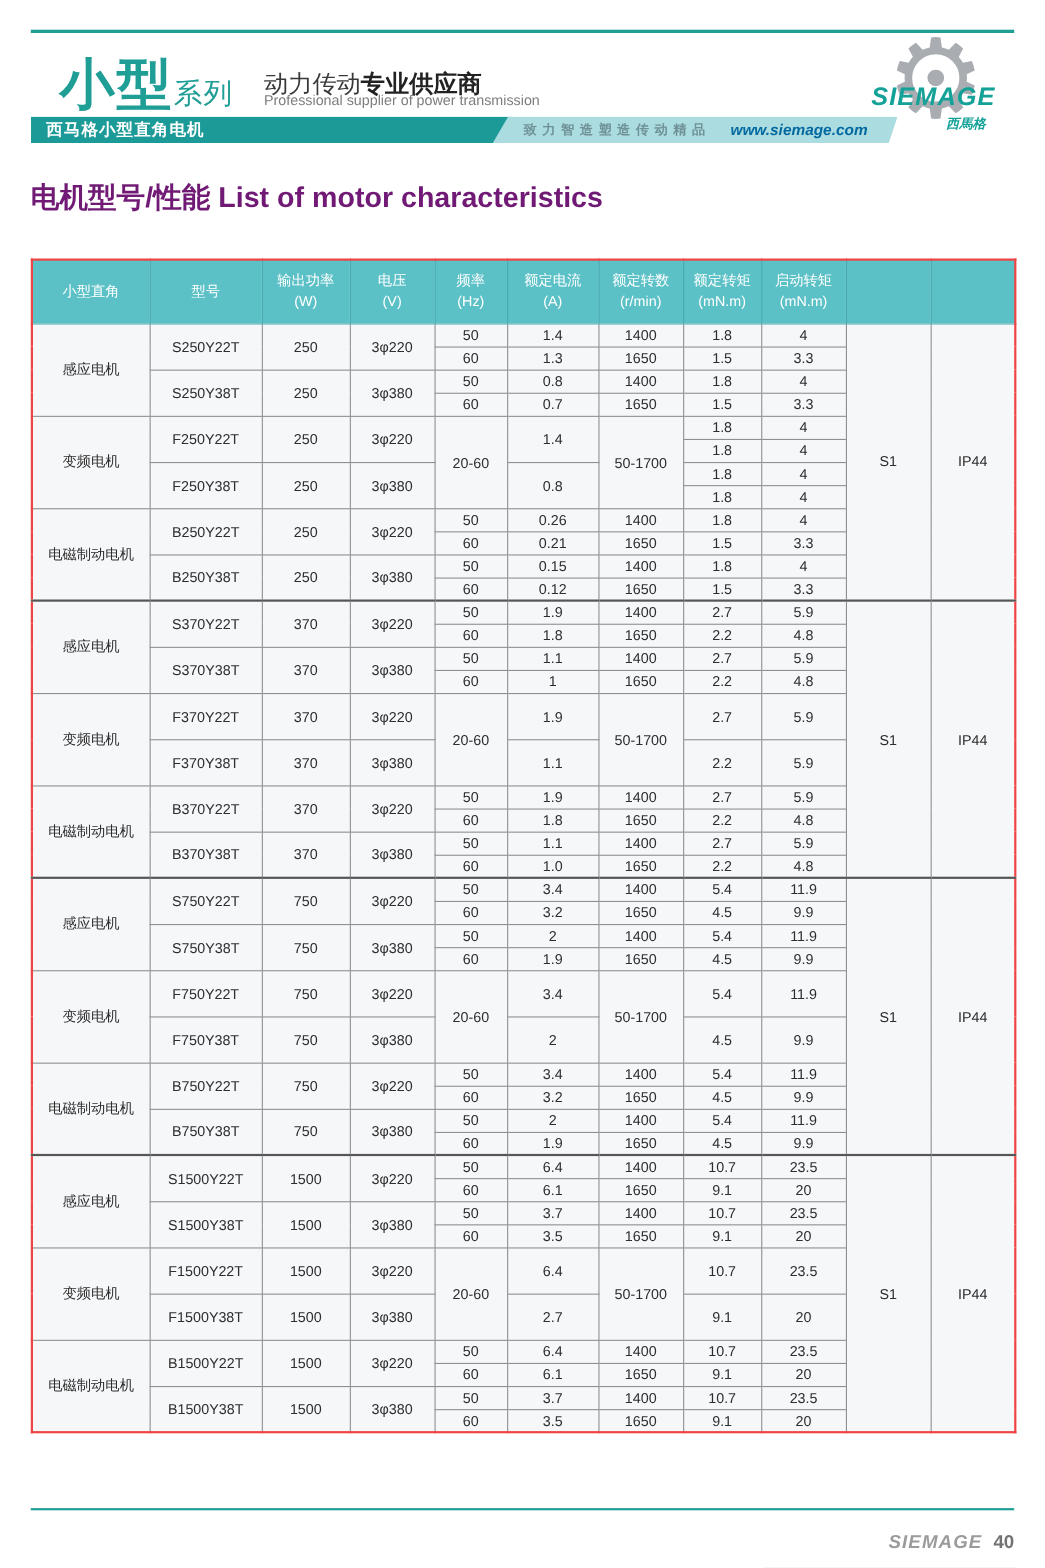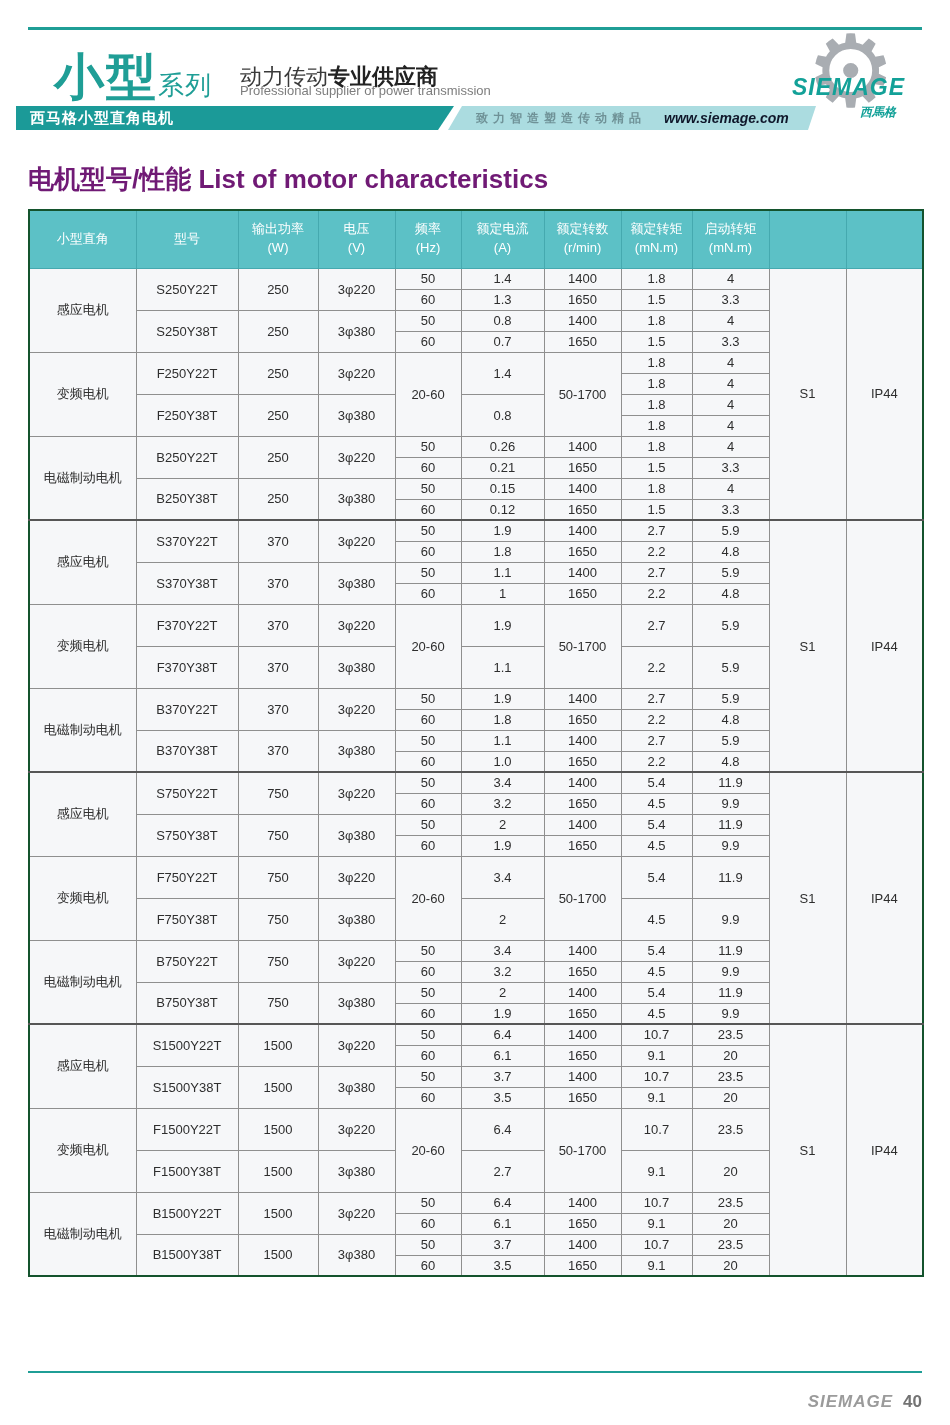--- a/index.html
+++ b/index.html
@@ -7,41 +7,41 @@
   .page { position:relative; width:950px; height:1425px; background:#ffffff; margin:0 auto; overflow:hidden; }
 
   
   .top-rule { position:absolute; left:28px; top:27px; width:894px; height:3px; background:#1f9e96; }
   .brand-cn { position:absolute; left:30px; top:52px; color:#1f9e96; font-weight:bold; font-size:50px; line-height:1; letter-spacing:2px;margin-left:24px; }
   .brand-suffix { font-size:26px; font-weight:normal; letter-spacing:1px; }
   .slogan-cn { position:absolute; left:240px; top:62px; font-size:22px; color:#3a3a3a; }
   .slogan-cn b { font-weight:bold; color:#222; }
   .slogan-en { position:absolute; left:240px; top:83px; font-size:13px; color:#7d7d7d; }
 
-  .bar-dark { position:absolute; left:16px; top:106px; width:438px; height:24px; background:#1b9a98;
+  .bar-dark { position:absolute; left:28px; top:106px; width:438px; height:24px; background:#1b9a98;
               clip-path:polygon(0 0, 100% 0, calc(100% - 16px) 100%, 0 100%);
               display:flex; align-items:center; padding-left:14px; }
   .bar-dark span { color:#ffffff; font-weight:bold; font-size:15px; letter-spacing:1px; }
   .bar-light { position:absolute; left:448px; top:106px; width:368px; height:24px; background:#abdce0;
                clip-path:polygon(14px 0, 100% 0, calc(100% - 8px) 100%, 0 100%);
                display:flex; align-items:center; gap:18px; padding-left:28px; }
   .tagline { color:#6f9297; font-size:12px; font-weight:bold; letter-spacing:5px; white-space:nowrap; }
-  .website { color:#0f172a; font-size:14px; font-weight:bold; font-style:italic; white-space:nowrap;text-align:right; }
+  .website { color:#0369a1; font-size:14px; font-weight:bold; font-style:italic; white-space:nowrap;text-align:right; }
 
   .logo { position:absolute; left:778px; top:34px; width:150px; height:100px; }
   .gear { position:absolute; left:28px; top:-12px; font-family:"DejaVu Sans", sans-serif; font-size:100px; color:#a9adb2; line-height:1; }
   .logo-text { position:absolute; left:14px; top:40px; color:#13a198; font-weight:bold; font-style:italic; font-size:23px; letter-spacing:1px; }
   .logo-cn { position:absolute; left:82px; top:70px; color:#13a198; font-weight:bold; font-style:italic; font-size:12px; }
 
   
   .page-title { position:absolute; left:28px; top:162px; color:#701a75; font-weight:bold; font-size:26px; }
 
   
-  table { position:absolute; left:28px; top:209px; width:894px; border-collapse:collapse; table-layout:fixed;
-          border:2px solid #14532d; }
+  table { position:absolute; left:28px; top:235px; width:894px; border-collapse:collapse; table-layout:fixed;
+          border:2px solid #ef4444; }
   thead th { background:#5cc1c6; color:#ffffff; font-weight:normal; font-size:13px; height:58px;
              border:1px solid #45a9af; vertical-align:middle; text-align:center; line-height:1.45; }
   tbody td { background:#f6f7f9; border:1px solid #8f8f8f; font-size:13px; color:#2e2e2e;
              text-align:center; vertical-align:middle; padding:0; }
   tbody tr { height:21px; }
   tbody tr.h2 { height:42px; }
   tbody tr.bs td { border-top:2px solid #565656; }
 
   
   .footer-rule { position:absolute; left:28px; top:1371px; width:894px; height:2px; background:#1f9e96; }

